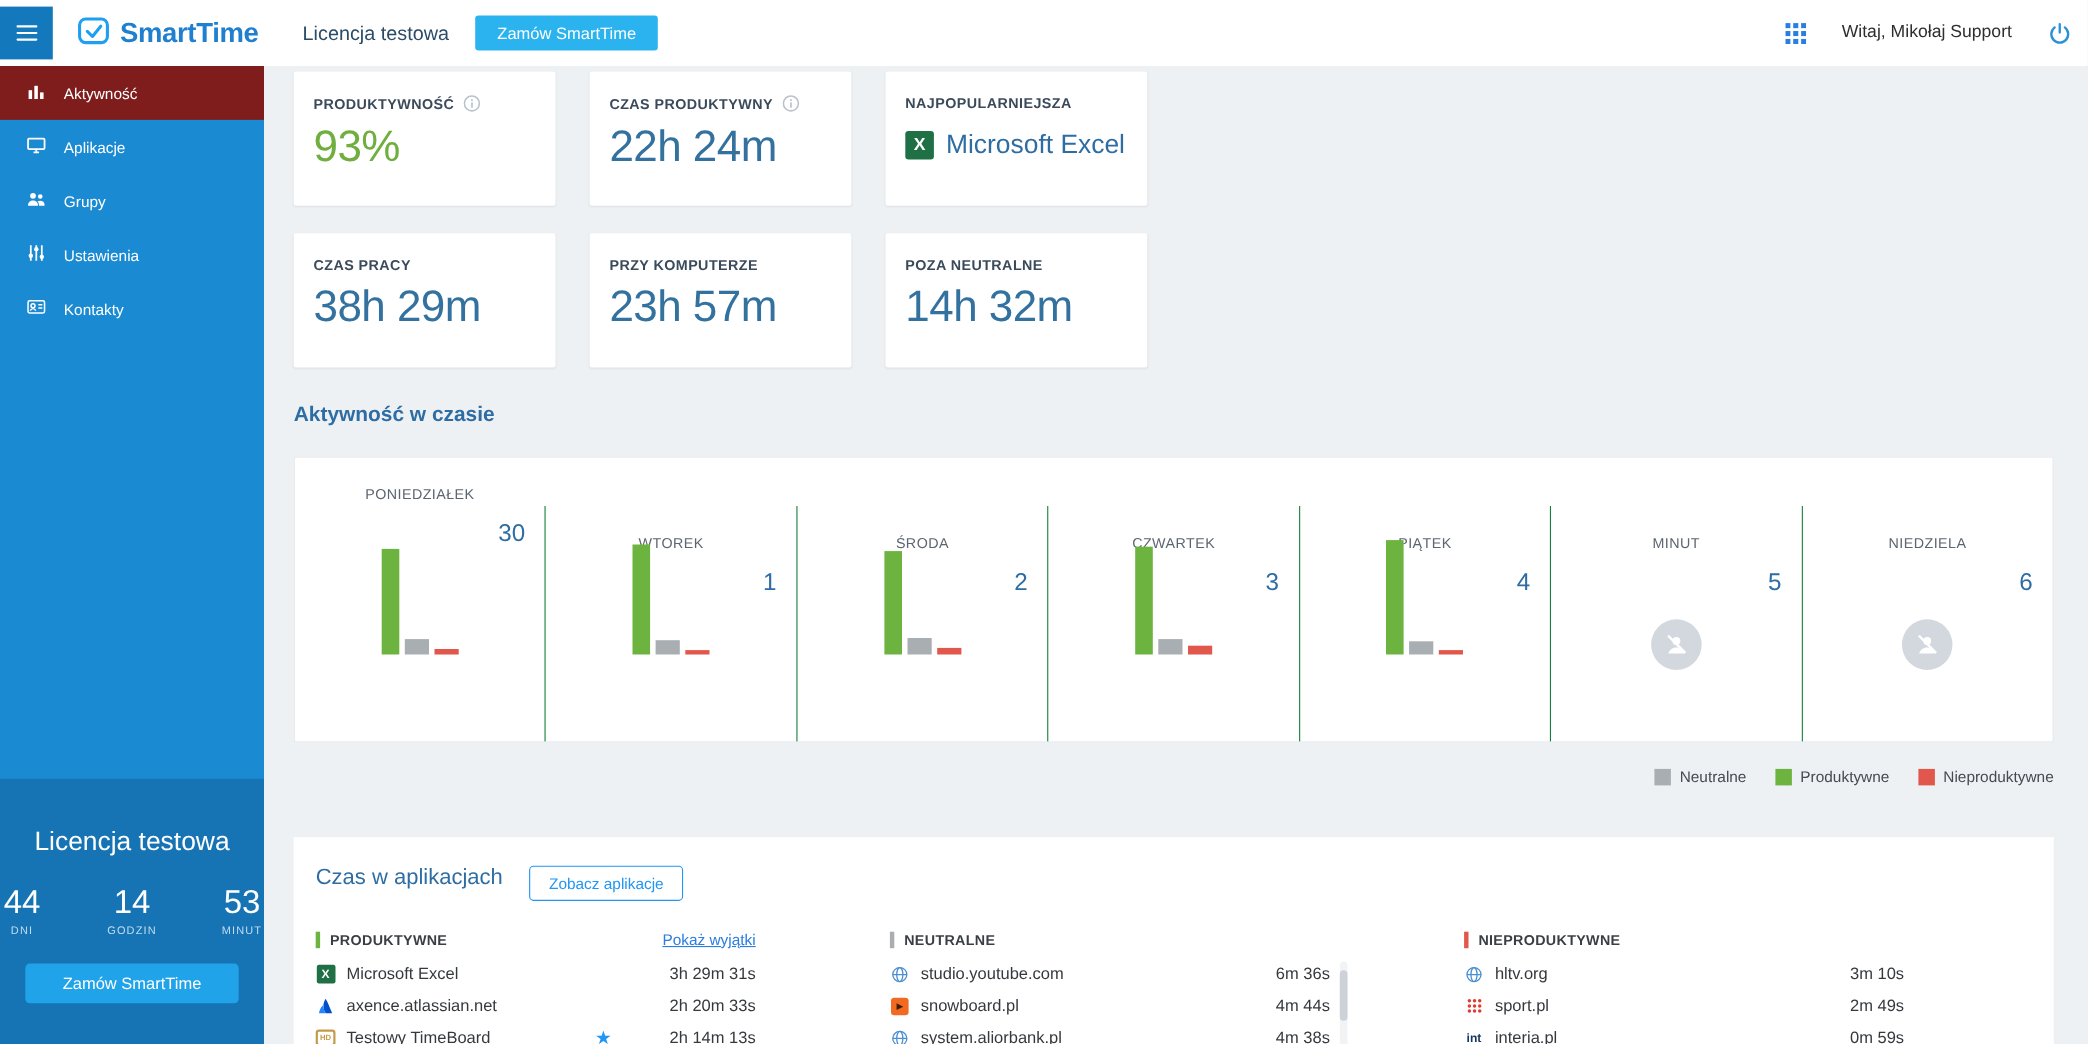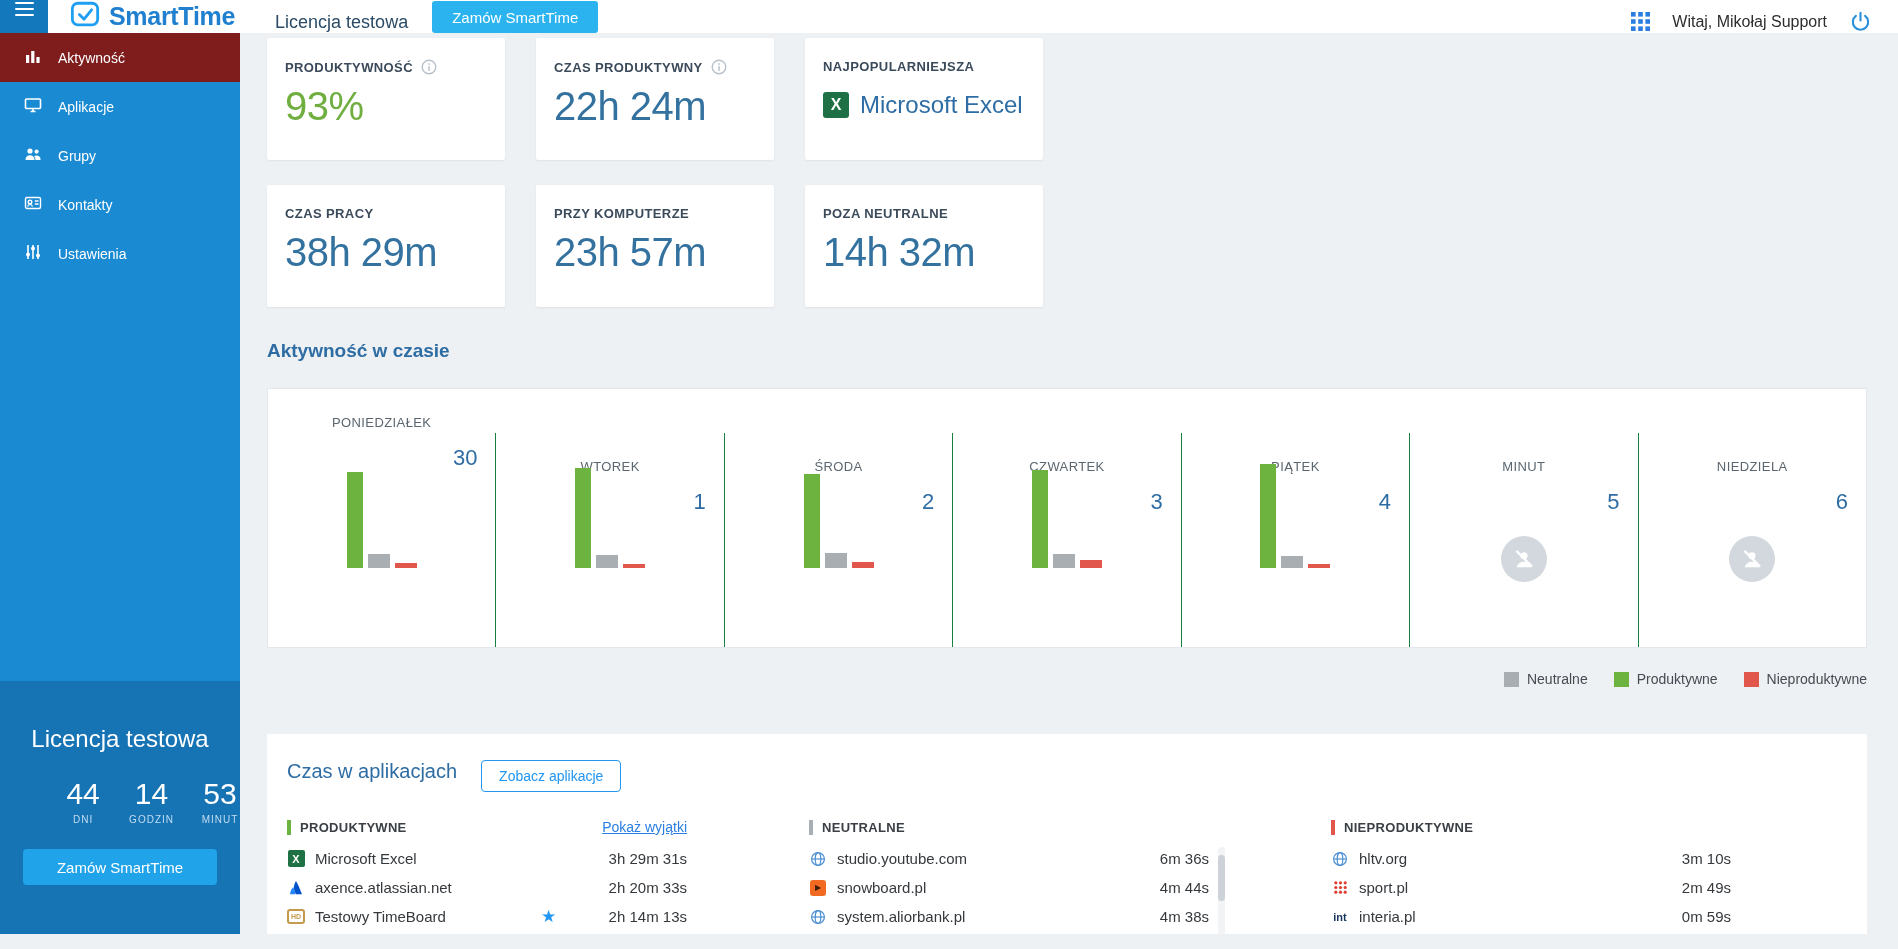--- a/index.html
+++ b/index.html
@@ -1,41 +1,41 @@
 <!DOCTYPE html>
 <html><head>
 <meta charset="utf-8">
 <title>SmartTime</title>
 <style>
   * { margin:0; padding:0; box-sizing:border-box; }
   html,body { width:1898px; height:949px; overflow:hidden; }
   body { font-family:"Liberation Sans", sans-serif; background:#eef1f4; color:#333; }
 
   
-  .topbar { height:33px; background:#fff; display:flex; align-items:flex-end; position:relative; z-index:2; }
+  .topbar { height:60px; background:#fff; display:flex; align-items:center; position:relative; z-index:2; }
   .burger-box { width:48px; height:48px; background:#1478bd; display:flex; flex-direction:column; justify-content:center; align-items:center; gap:4px; cursor:pointer; flex:0 0 48px; }
   .burger-box span { display:block; width:19px; height:2px; background:#fff; border-radius:1px; }
   .logo { display:flex; align-items:center; gap:9px; margin-left:22px; }
   .logo-text { font-size:25px; font-weight:bold; color:#2080cf; letter-spacing:-0.3px; }
   .tb-license { margin-left:40px; font-size:18px; color:#2b4b66; }
   .tb-order { margin-left:24px; height:32px; padding:0 20px; background:#2bb3f0; color:#fff; border:none; border-radius:3px; font-size:15px; font-family:inherit; cursor:pointer; }
-  .topbar-right { margin-left:auto; display:flex; align-items:center; gap:22px; padding-right:26px; }
+  .topbar-right { margin-left:auto; display:flex; align-items:center; gap:32px; padding-right:14px; }
   .greeting { font-size:16px; color:#2e2e2e; }
   .icon-btn { cursor:pointer; display:flex; align-items:center; }
 
   
   .shell { display:flex; height:901px; }
   .sidebar { width:240px; background:#1a8ad2; position:relative; flex:0 0 240px; }
   .nav-item { height:49px; display:flex; align-items:center; padding-left:24px; gap:16px; color:#fff; font-size:14px; cursor:pointer; }
   .nav-item.active { background:#7f1d1d; }
   .nav-item svg { flex:0 0 18px; }
 
   .license-panel { position:absolute; left:0; right:0; bottom:0; height:253px; background:#1673b4; color:#fff; text-align:center; }
   .lp-title { font-size:24px; font-weight:400; padding-top:44px; }
-  .lp-stats { display:flex; justify-content:flex-end; gap:26px; margin-top:24px; }
+  .lp-stats { display:flex; justify-content:space-between; gap:26px; margin-top:24px; }
   .lp-stat { min-width:40px; }
   .lp-num { font-size:30px; }
   .lp-cap { font-size:10px; letter-spacing:1px; color:#c3ddf2; margin-top:3px; }
   .lp-btn { margin-top:24px; width:194px; height:36px; background:#21a3ea; color:#fff; border:none; border-radius:4px; font-size:15px; font-family:inherit; cursor:pointer; }
 
   .main { flex:1; padding:5px 31px 0 27px; overflow:hidden;border-radius:22px; }
 
   
   .cards-row { display:flex; gap:31px; margin-bottom:25px; }
   .card { width:238px; height:122px; background:#fff; border-radius:2px; box-shadow:0 1px 2px rgba(40,60,80,0.08); padding:21px 18px; }
@@ -163,39 +163,39 @@
               <circle cx="6" cy="6" r="2.6"></circle>
               <circle cx="12.6" cy="6.6" r="2.1"></circle>
               <path d="M1.5 14.5c0-2.6 2-4.2 4.5-4.2s4.5 1.6 4.5 4.2v.5h-9z"></path>
               <path d="M11.4 15v-.5c0-1.4-.5-2.5-1.3-3.3.7-.4 1.6-.6 2.5-.6 2.2 0 3.9 1.4 3.9 3.5v.9z"></path>
             </svg>
         </span>
         <span>Grupy</span>
       </div>
       <div class="nav-item">
         <span>
+          <svg width="18" height="18" viewBox="0 0 18 18" stroke="#fff" stroke-width="1.6" fill="#fff">
+              <path d="M4 2v14M9 2v14M14 2v14" fill="none"></path>
+              <circle cx="4" cy="11.5" r="2" stroke="none"></circle>
+              <circle cx="9" cy="5.5" r="2" stroke="none"></circle>
+              <circle cx="14" cy="12.5" r="2" stroke="none"></circle>
+            </svg>
+        </span>
+        <span>Ustawienia</span>
+      </div>
+      <div class="nav-item">
+        <span>
           <svg width="18" height="18" viewBox="0 0 18 18" fill="none" stroke="#fff" stroke-width="1.4">
               <rect x="1.5" y="3.5" width="15" height="11" rx="1.5"></rect>
               <circle cx="6" cy="8" r="1.8"></circle>
               <path d="M3.5 12.5c.4-1.3 1.4-2 2.5-2s2.1.7 2.5 2" stroke-width="1.2"></path>
               <path d="M10.8 7h3.7M10.8 10h3.7"></path>
             </svg>
         </span>
         <span>Kontakty</span>
-      </div>
-      <div class="nav-item">
-        <span>
-          <svg width="18" height="18" viewBox="0 0 18 18" stroke="#fff" stroke-width="1.6" fill="#fff">
-              <path d="M4 2v14M9 2v14M14 2v14" fill="none"></path>
-              <circle cx="4" cy="11.5" r="2" stroke="none"></circle>
-              <circle cx="9" cy="5.5" r="2" stroke="none"></circle>
-              <circle cx="14" cy="12.5" r="2" stroke="none"></circle>
-            </svg>
-        </span>
-        <span>Ustawienia</span>
       </div>
     </nav>
 
     <div class="license-panel">
       <div class="lp-title">Licencja testowa</div>
       <div class="lp-stats">
         <div class="lp-stat">
           <div class="lp-num">44</div>
           <div class="lp-cap">DNI</div>
         </div>

